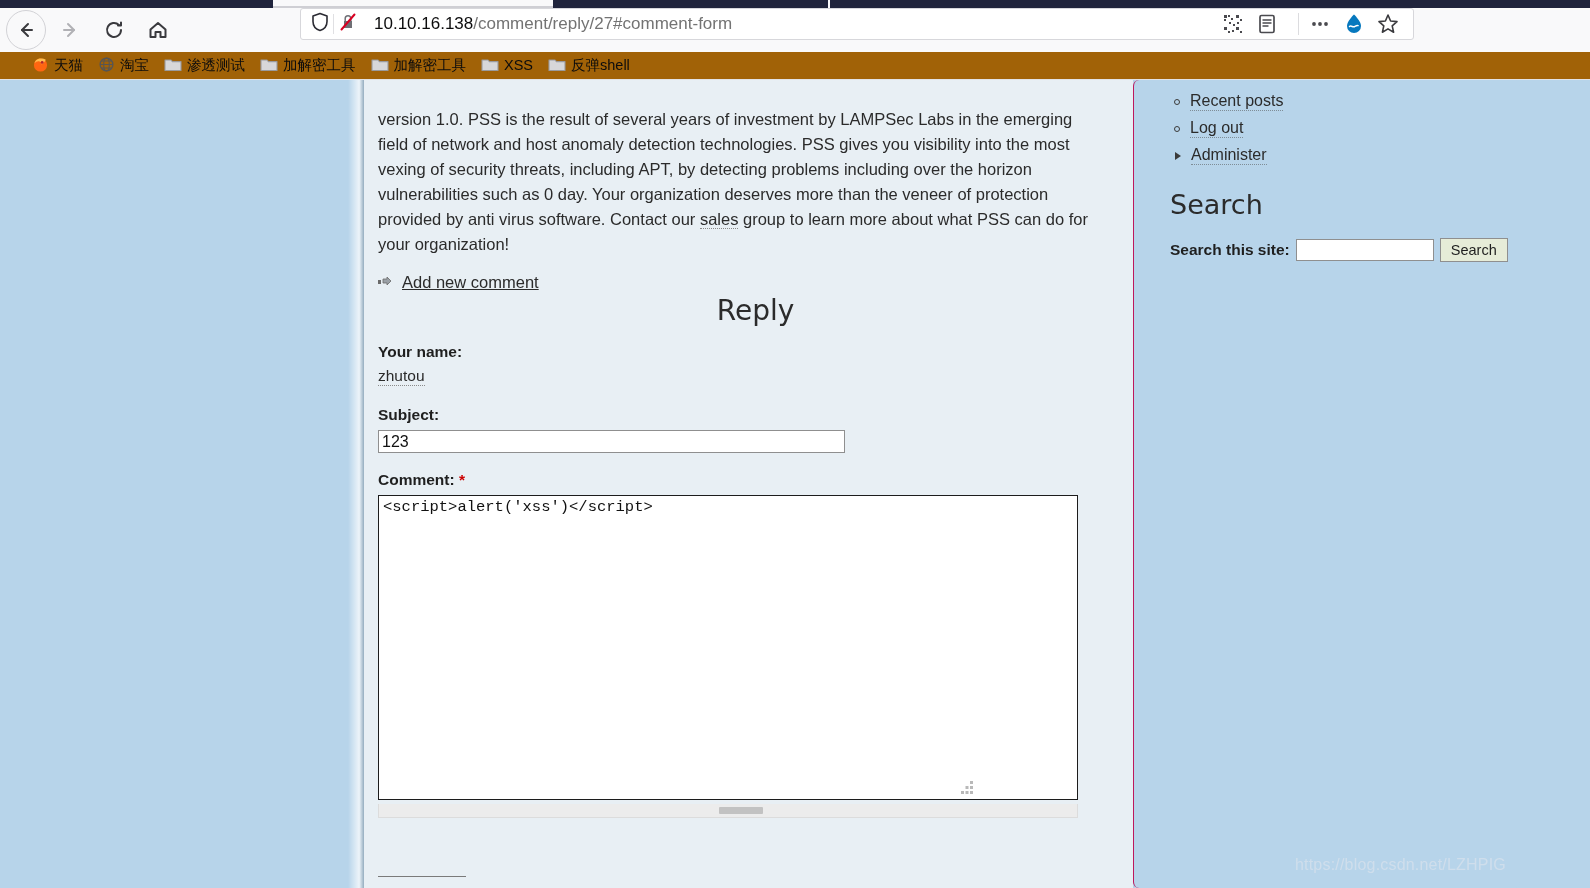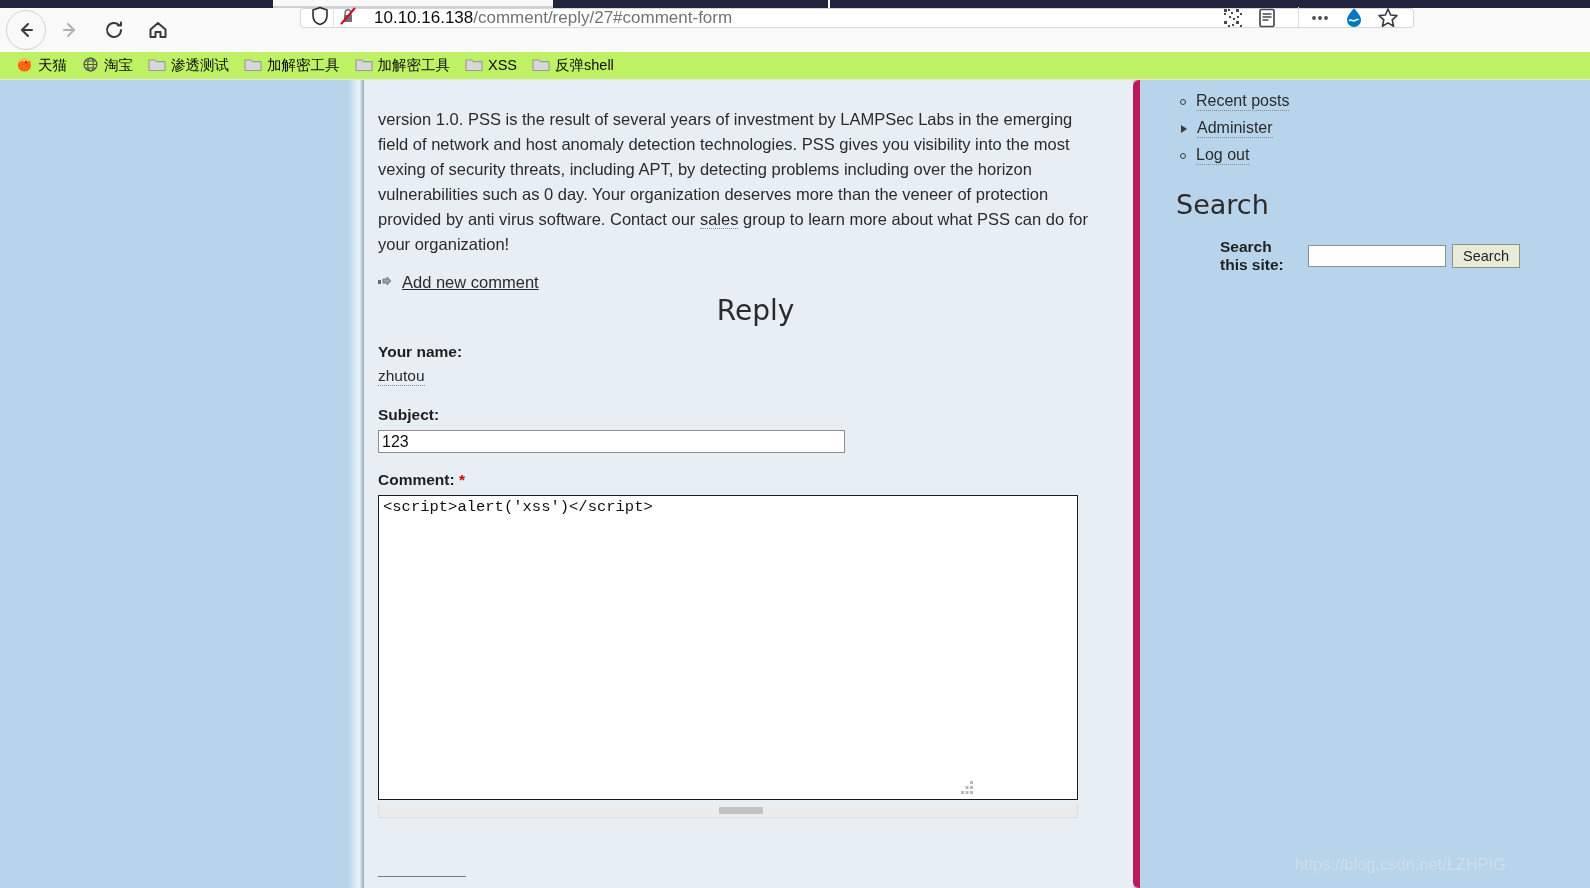--- a/index.html
+++ b/index.html
@@ -33,61 +33,61 @@
   .navbtn {
     width: 40px; height: 40px; margin-left: 4px;
     display: flex; align-items: center; justify-content: center;
     border-radius: 50%;
   }
   .navbtn.back { border: 1px solid #d2d2d6; margin-left: 6px; }
   .navbtn svg { display: block; }
 
   .urlbar {
     position: absolute; left: 300px; top: 8px;
-    width: 1114px; height: 20px;
+    width: 1114px; height: 32px;
     background: #fff; border: 1px solid #d7d7db; border-radius: 3px;
     display: flex; align-items: center;
   }
   .url-ident { display: flex; align-items: center; padding: 0 6px 0 10px; }
   .url-sep { width: 1px; height: 20px; background: #e0e0e3; margin: 0 4px; }
   .url-text {
     flex: 1; font-size: 17px; color: #0c0c0d; padding-left: 10px;
     white-space: nowrap; overflow: hidden;
   }
   .url-text .dim { color: #737373; }
   .url-actions { display: flex; align-items: center; padding-right: 10px; gap: 4px; }
   .url-actions .ic { width: 30px; height: 30px; display: flex; align-items: center; justify-content: center; }
   .url-divider { width: 1px; height: 22px; background: #dcdcdf; margin: 0 6px; }
 
   
   .bookmarks {
     position: absolute; top: 52px; left: 0; width: 1590px; height: 28px;
-    background: #bef264;
-    display: flex; align-items: center; padding-left: 10px; gap: 3px;
+    background: #a16207;
+    display: flex; align-items: center; padding-left: 26px; gap: 3px;
     border-bottom: 1px solid #e2e2e4;
   }
   .bm { display: flex; align-items: center; gap: 5px; padding: 2px 6px; font-size: 14.5px; color: #0c0c0d; white-space: nowrap; }
   .bm .lbl { line-height: 1; }
 
   
   .page {
     position: absolute; top: 80px; left: 0; width: 1590px; height: 808px;
     background: #b7d4ea; overflow: hidden;
   }
   .gutter-shadow {
     position: absolute; left: 348px; top: 0; width: 16px; height: 808px;
     background: linear-gradient(to right, rgba(255,255,255,0) 0%, rgba(255,255,255,0.75) 70%, rgba(120,140,155,0.55) 100%);
   }
   .content {
     position: absolute; left: 364px; top: 0; width: 769px; height: 808px;
     background: #e8eff4;
   }
   .sidebar {
     position: absolute; left: 1133px; top: 0; width: 387px; height: 808px;
-    background: #b7d4ea; border-left: 7px solid #be185d; border-radius: 6px;
+    background: #b7d4ea; border-left: 1px solid #be185d; border-radius: 6px;
   }
 
   
   .article {
     padding: 10px 30px 0 14px;
     font-size: 16.5px; line-height: 25px; color: #2b2b2b;
   }
   .article a.dotted {
     color: #2b2b2b; text-decoration: none;
     border-bottom: 1px dotted #8a8a8a;
@@ -171,21 +171,21 @@
   .bullet-tri {
     width: 0; height: 0; border-left: 6px solid #3b3b3b;
     border-top: 4px solid transparent; border-bottom: 4px solid transparent;
     flex: none; margin-left: 1px;
   }
   h2.search-h {
     margin: 20px 0 0 36px; font-size: 27px; font-weight: 400; color: #2b2b2b;
     font-family: "DejaVu Sans", sans-serif;
   }
   .searchrow { display: flex; align-items: center; margin: 18px 0 0 36px; gap: 6px; }
-  .searchrow .lbl { font-size: 15.5px; font-weight: bold; color: #1f1f1f; margin-left: 44px; }
+  .searchrow .lbl { font-size: 15.5px; font-weight: bold; color: #1f1f1f; }
   input.sinput {
     width: 138px; height: 22px; border: 1px solid #8f8f8f; background: #fff;
     font-size: 15px; padding: 1px 3px; border-radius: 0;
     font-family: "Liberation Sans", sans-serif;
   }
   button.sbtn {
     font-size: 14.5px; font-family: "Liberation Sans", sans-serif;
     padding: 3px 10px; color: #1f1f1f;
     background: #e6ecd8; border: 1px solid #8f8f8f; border-radius: 0;
   }
@@ -427,26 +427,26 @@
     </div>
   </div>
 
   <div class="sidebar">
     <ul class="side-list">
       <li>
         <span class="bullet-circle"></span>
         <a href="#">Recent posts</a>
       </li>
       <li>
+        <span class="bullet-circle"></span>
+        <a href="#">Log out</a>
+      </li>
+      <li>
         <span class="bullet-tri"></span>
         <a href="#">Administer</a>
-      </li>
-      <li>
-        <span class="bullet-circle"></span>
-        <a href="#">Log out</a>
       </li>
     </ul>
 
     <h2 class="search-h">Search</h2>
 
     <div class="searchrow">
       <span class="lbl">Search this site:</span>
       <input class="sinput" type="text" value="" style="">
       <button class="sbtn">Search</button>
     </div>

